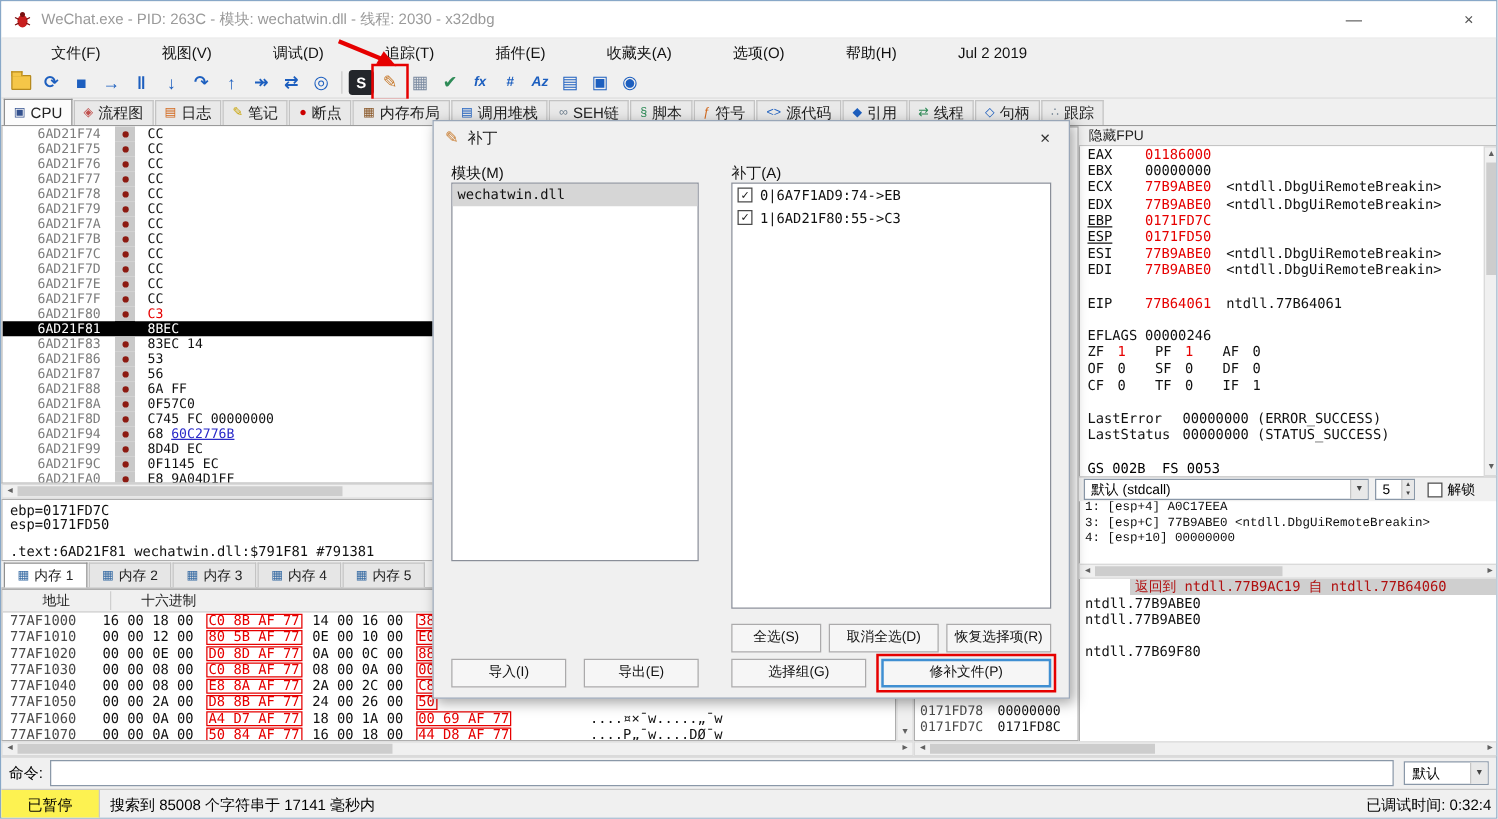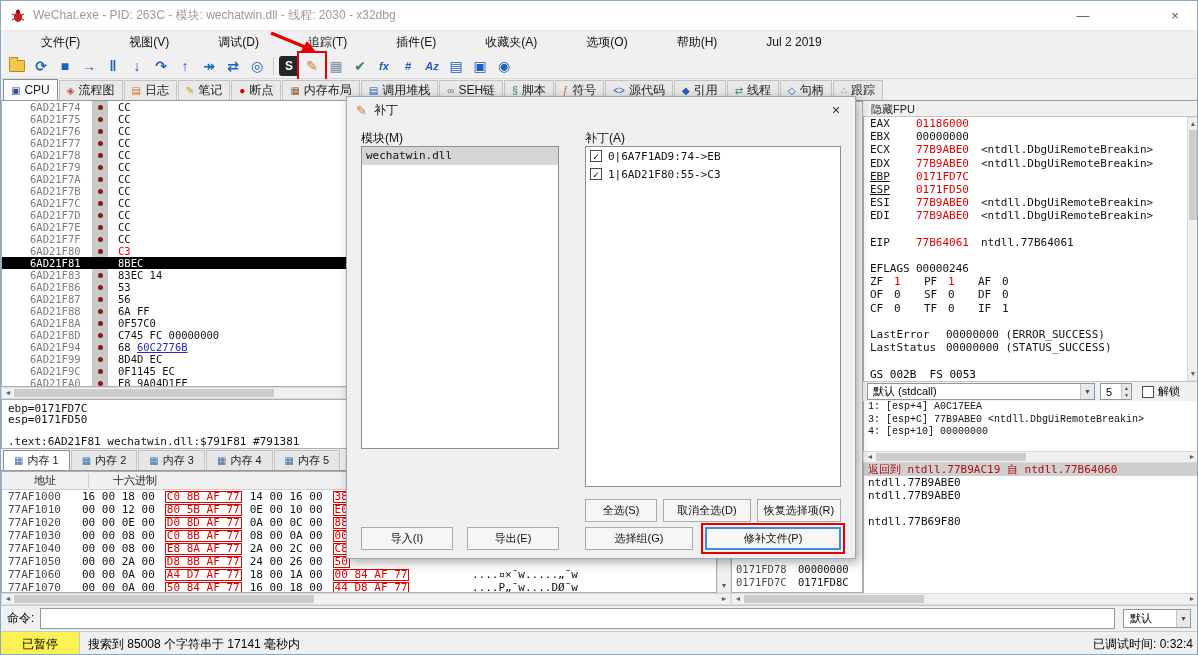--- a/index.html
+++ b/index.html
@@ -91,21 +91,21 @@
   .combo-ar{margin-left:auto;font-size:7px;color:#444;background:#e8e8e8;height:100%;display:flex;align-items:center;padding:0 3px;border-left:1px solid #c5c5c5;}
   .spin{width:32px;height:17px;background:#fff;border:1px solid #8a98a8;display:flex;align-items:center;font-size:11px;padding-left:5px;margin-left:5px;box-sizing:border-box;}
   .spin-ars{margin-left:auto;display:flex;flex-direction:column;font-size:5px;color:#444;line-height:7px;background:#e8e8e8;height:100%;justify-content:center;padding:0 2px;border-left:1px solid #c5c5c5;}
   .cbox{width:12px;height:12px;border:1px solid #4a4a4a;background:#fff;font-size:10px;line-height:11px;text-align:center;color:#111;display:inline-block;box-sizing:border-box;}
   .cb-label{font-size:11px;margin-left:4px;}
   .convrow .cbox{margin-left:10px;}
   .args{position:absolute;left:862px;top:400px;width:336px;height:50px;background:#fff;border-left:1px solid #aeaeae;overflow:hidden;box-sizing:border-box;}
   .argline{height:12.5px;line-height:12.5px;font-family:Liberation Mono, monospace;font-size:10px;padding-left:4px;white-space:pre;color:#111;}
   .stackinfo{position:absolute;left:862px;top:462px;width:336px;height:130px;background:#fff;border-left:1px solid #aeaeae;overflow:hidden;box-sizing:border-box;}
   .siline{height:13px;line-height:13px;font-family:"DejaVu Sans Mono",monospace;font-size:11px;padding-left:4px;white-space:pre;color:#111;}
-  .siline.return{background:#cfcfcf;color:#b01010;}
+  .siline.return{background:#cfcfcf;color:#b01010;margin-left:40px;}
   .siline.seh{color:#b515b5;}
 
   
   .sbv,.sbh{position:absolute;background:#f0f0f0;border:1px solid #dadada;display:flex;box-sizing:border-box;z-index:5;}
   .sbv{flex-direction:column;align-items:center;}
   .sbh{flex-direction:row;align-items:center;}
   .sb-ar{color:#606060;font-size:7px;width:12px;height:12px;line-height:12px;text-align:center;flex:none;}
   .sb-th-v{width:8px;background:#cdcdcd;flex:none;}
   .sb-th-h{height:8px;background:#cdcdcd;flex:none;}
   .sb-fill{flex:1;}
@@ -514,21 +514,21 @@
           <span class="dumpseg">00 00 2A 00</span>
           <span class="dumpseg redseg">D8 8B AF 77</span>
           <span class="dumpseg">24 00 26 00</span>
           <span class="dumpseg redseg">50</span>
         </div>
         <div class="dumprow">
           <span class="dumpaddr">77AF1060</span>
           <span class="dumpseg">00 00 0A 00</span>
           <span class="dumpseg redseg">A4 D7 AF 77</span>
           <span class="dumpseg">18 00 1A 00</span>
-          <span class="dumpseg redseg">00 84 AF 77</span>
+          <span class="dumpseg redseg">00 69 AF 77</span>
           <span class="dumpascii">....¤×¯w.....„¯w</span>
         </div>
         <div class="dumprow">
           <span class="dumpaddr">77AF1070</span>
           <span class="dumpseg">00 00 0A 00</span>
           <span class="dumpseg redseg">50 84 AF 77</span>
           <span class="dumpseg">16 00 18 00</span>
           <span class="dumpseg redseg">44 D8 AF 77</span>
           <span class="dumpascii">....P„¯w....DØ¯w</span>
         </div>

